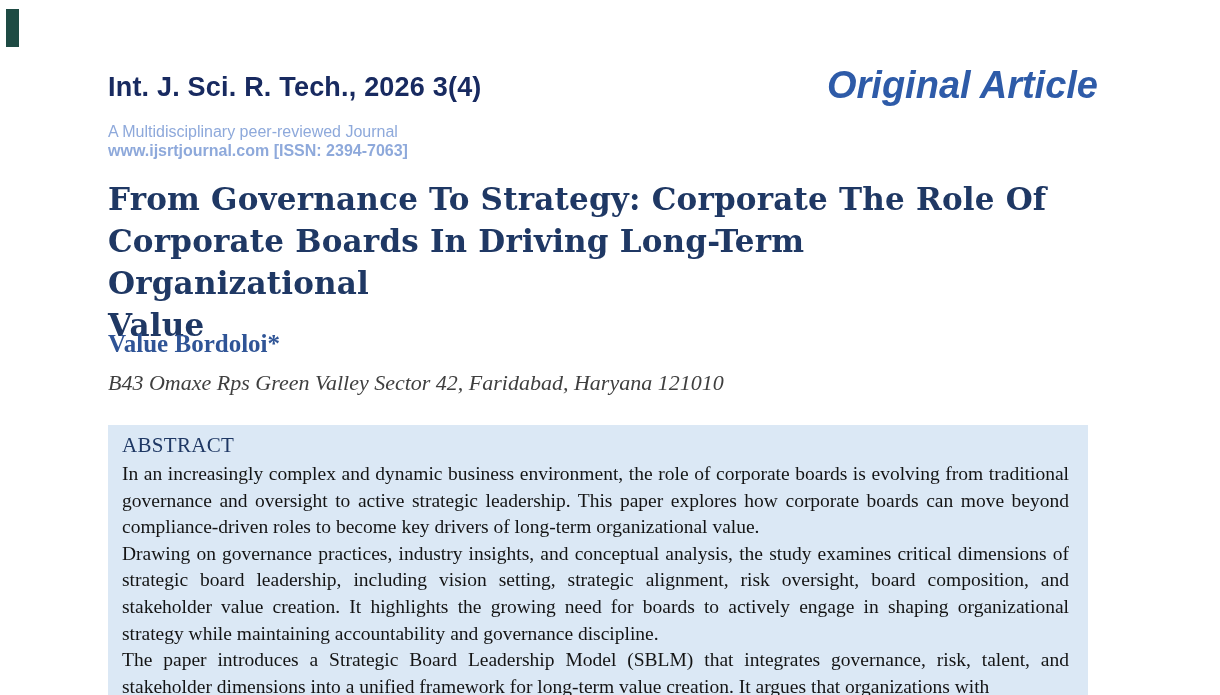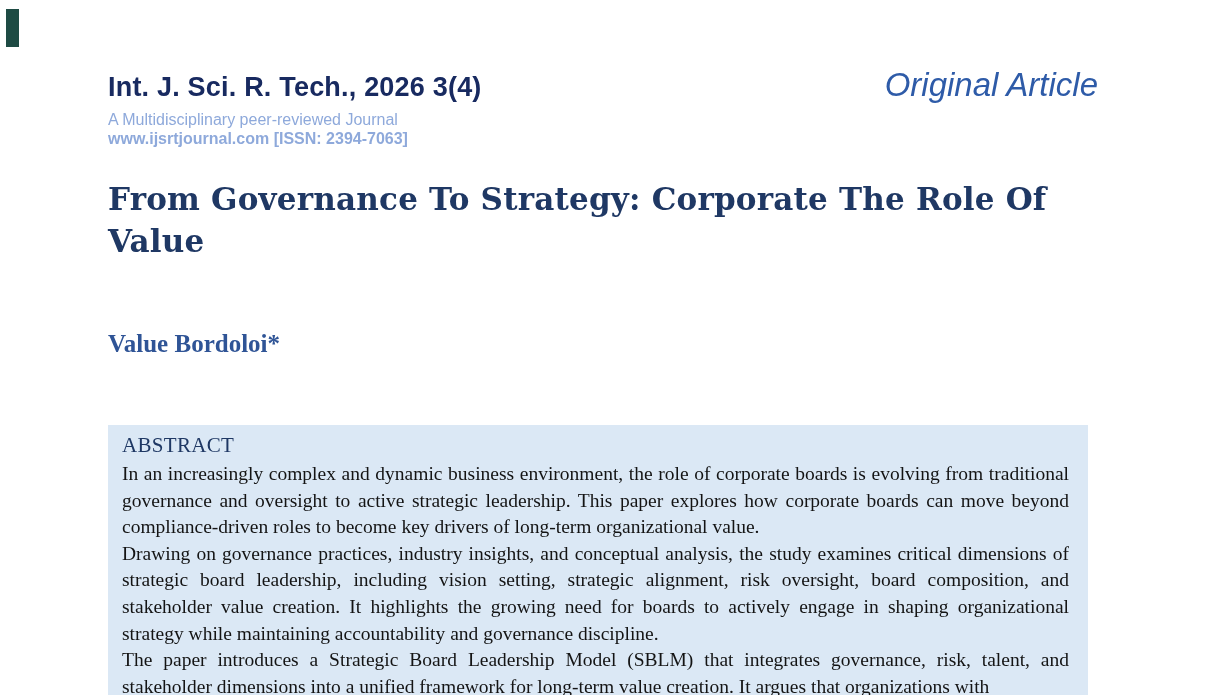--- a/index.html
+++ b/index.html
@@ -38,38 +38,38 @@
   }
   .journal-title {
     font-family: "Liberation Sans", sans-serif;
     font-weight: bold;
     font-size: 27px;
     line-height: 32px;
     color: #182a60;
     letter-spacing: 0.2px;
   }
   .journal-subtitle {
-    margin-top: 8px;
+    margin-top: 20px;
     font-family: "Liberation Sans", sans-serif;
     font-size: 16px;
     line-height: 18px;
     color: #8ea9db;
   }
   .journal-info {
     font-family: "Liberation Sans", sans-serif;
     font-size: 16px;
     line-height: 19px;
     color: #8ea9db;
     font-weight: bold;
   }
   .article-type {
     font-family: "Liberation Sans", sans-serif;
     font-style: italic;
-    font-weight: normal;
-    font-size: 33px;
+    font-weight: bold;
+    font-size: 38px;
     line-height: 32px;
     color: #2e5ba8;
     margin-top: -2px;
     white-space: nowrap;
   }
   .paper-title {
     position: absolute;
     left: 108px;
     top: 178px;
     width: 960px;
@@ -140,25 +140,27 @@
     <div class="header-left">
       <div class="journal-title">Int. J. Sci. R. Tech., 2026 3(4)</div>
       <div class="journal-subtitle">A Multidisciplinary peer-reviewed Journal</div>
       <div class="journal-info">www.ijsrtjournal.com [ISSN: 2394-7063]</div>
     </div>
     <div class="article-type">Original Article</div>
   </div>
 
   <h1 class="paper-title">
     <div>From Governance To Strategy: Corporate The Role Of</div>
+    <div>Corporate Boards In Driving Long-Term Organizational</div>
     <div>Value</div>
   </h1>
 
   <div class="author">Value Bordoloi*</div>
 
+  <div class="affiliation">B43 Omaxe Rps Green Valley Sector 42, Faridabad, Haryana 121010</div>
 
   <section class="abstract-box">
     <div class="abstract-heading">ABSTRACT</div>
     <p>In an increasingly complex and dynamic business environment, the role of corporate boards is evolving from traditional governance and oversight to active strategic leadership. This paper explores how corporate boards can move beyond compliance-driven roles to become key drivers of long-term organizational value.</p>
     <p>Drawing on governance practices, industry insights, and conceptual analysis, the study examines critical dimensions of strategic board leadership, including vision setting, strategic alignment, risk oversight, board composition, and stakeholder value creation. It highlights the growing need for boards to actively engage in shaping organizational strategy while maintaining accountability and governance discipline.</p>
     <p>The paper introduces a Strategic Board Leadership Model (SBLM) that integrates governance, risk, talent, and stakeholder dimensions into a unified framework for long-term value creation. It argues that organizations with</p>
   </section>
 
 </div>
 

